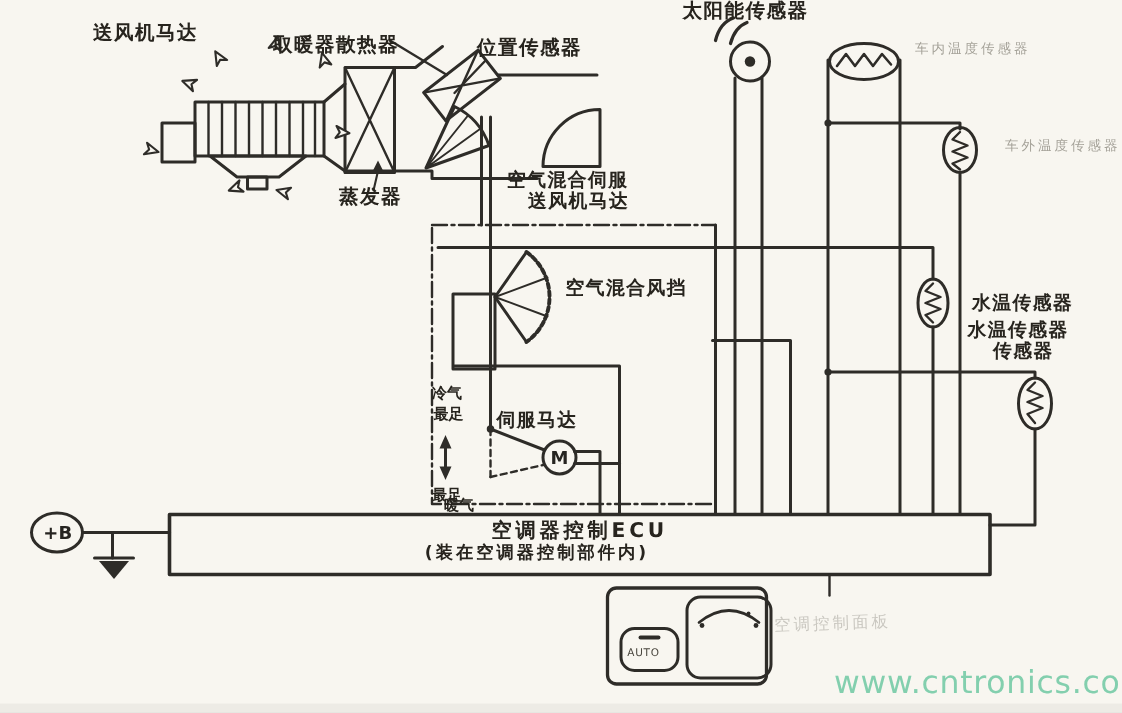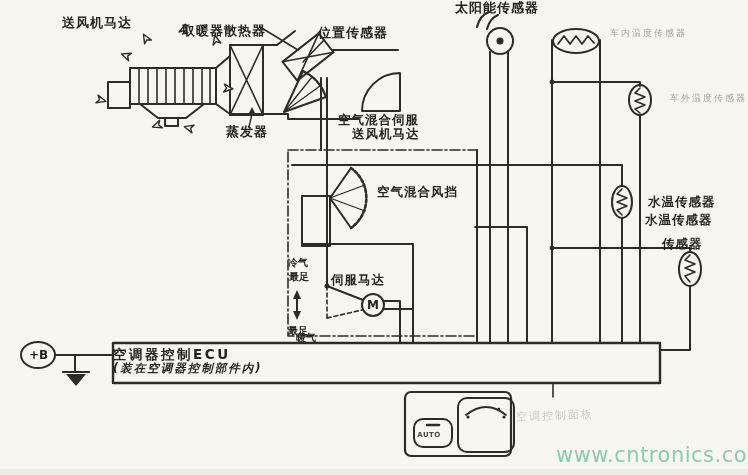--- a/index.html
+++ b/index.html
@@ -13,27 +13,27 @@
   .lbl{
     position:absolute;white-space:nowrap;font-weight:bold;
     font-size:13px;letter-spacing:1px;color:#27241e;line-height:1;
   }
   .lbl.small{font-size:12.5px;}
   .lbl.tiny{font-size:10px;letter-spacing:0;text-align:center;}
   .lbl.faint{
     font-weight:normal;font-size:9px;letter-spacing:2px;
     color:#8f8c82;opacity:.8;
   }
-  .lbl.center{text-align:left;}
+  .lbl.center{text-align:center;}
   .m-label{position:absolute;left:362px;top:298px;width:22px;text-align:center;
     font-size:12px;font-weight:bold;}
   .bplus{position:absolute;left:21px;top:348px;width:35px;text-align:center;
     font-size:12px;font-weight:bold;letter-spacing:0;}
   .auto{position:absolute;left:414px;top:431px;width:30px;text-align:center;
-    font-size:7px;font-weight:bold;letter-spacing:.5px;color:#4a473f;}
+    font-size:7px;font-weight:normal;letter-spacing:.5px;color:#4a473f;}
   .panel-label{position:absolute;left:516px;top:408px;font-size:11px;
     letter-spacing:2px;color:#6b685f;opacity:.32;transform:rotate(-2deg);
     white-space:nowrap;}
   .watermark{position:absolute;left:556px;top:443px;font-size:21px;
     font-weight:normal;letter-spacing:.5px;opacity:.85;white-space:nowrap;}
   .bottom-strip{position:absolute;left:0;top:469px;width:748px;height:6px;
     background:#edebe5;}
 </style>
 </head>
 <body>
@@ -187,32 +187,32 @@
   <div class="lbl" style="left:318px;top:26px;">位置传感器</div>
   <div class="lbl" style="left:455px;top:1px;">太阳能传感器</div>
   <div class="lbl faint" style="left:610px;top:29px;">车内温度传感器</div>
   <div class="lbl faint" style="left:670px;top:94px;">车外温度传感器</div>
   <div class="lbl" style="left:226px;top:125px;">蒸发器</div>
   <div class="lbl small" style="left:338px;top:114px;">空气混合伺服</div>
   <div class="lbl small" style="left:352px;top:128px;">送风机马达</div>
   <div class="lbl small" style="left:377px;top:186px;">空气混合风挡</div>
   <div class="lbl small" style="left:648px;top:196px;">水温传感器</div>
   <div class="lbl small" style="left:645px;top:214px;">水温传感器</div>
-  <div class="lbl small" style="left:662px;top:238px;">传感器</div>
+  <div class="lbl small" style="left:662px;top:228px;">传感器</div>
   <div class="lbl tiny" style="left:288px;top:258px;">冷气</div>
   <div class="lbl tiny" style="left:289px;top:272px;">最足</div>
   <div class="lbl tiny" style="left:296px;top:312px;margin-top:21px;">暖气</div>
   <div class="lbl tiny" style="left:288px;top:326px;">最足</div>
   <div class="lbl small" style="left:331px;top:274px;">伺服马达</div>
 
   <div class="m-label">M</div>
   <div class="bplus">+B</div>
 
   <div class="lbl center" style="left:113px;top:348px;width:547px;font-size:13.5px;letter-spacing:2.5px;">空调器控制ECU</div>
-  <div class="lbl center" style="left:113px;top:363px;width:490px;font-size:11.5px;letter-spacing:2px;font-style:italic;">(装在空调器控制部件内)</div>
+  <div class="lbl center" style="left:113px;top:363px;width:490px;font-size:11.5px;letter-spacing:2px;">(装在空调器控制部件内)</div>
 
   <div class="auto">AUTO</div>
   <div class="panel-label">空调控制面板</div>
 
   <div class="watermark" style="color:#6fc9a3;">www.cntronics.com</div>
 
   <div class="bottom-strip"></div>
 </div>
 
 </body></html>

